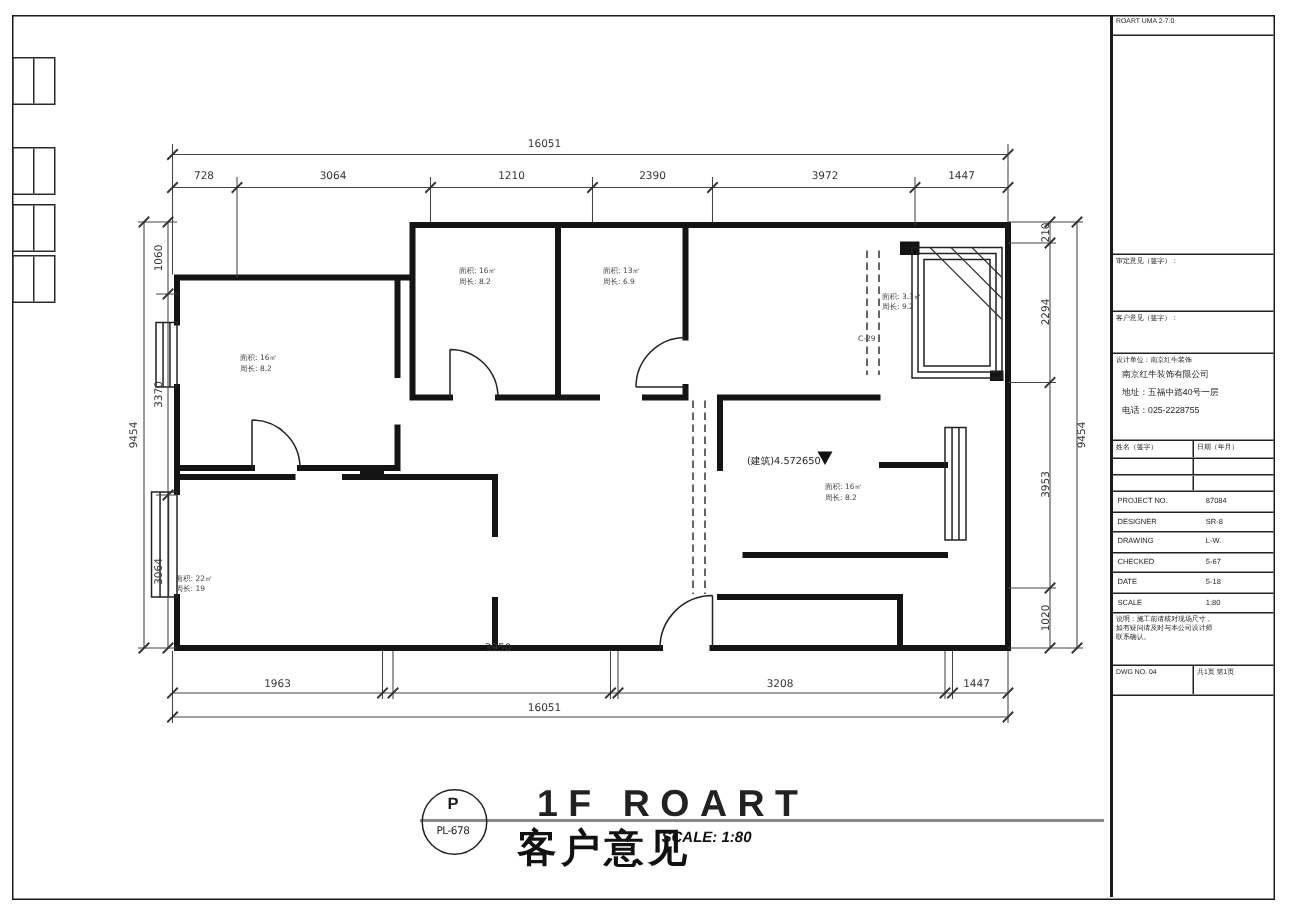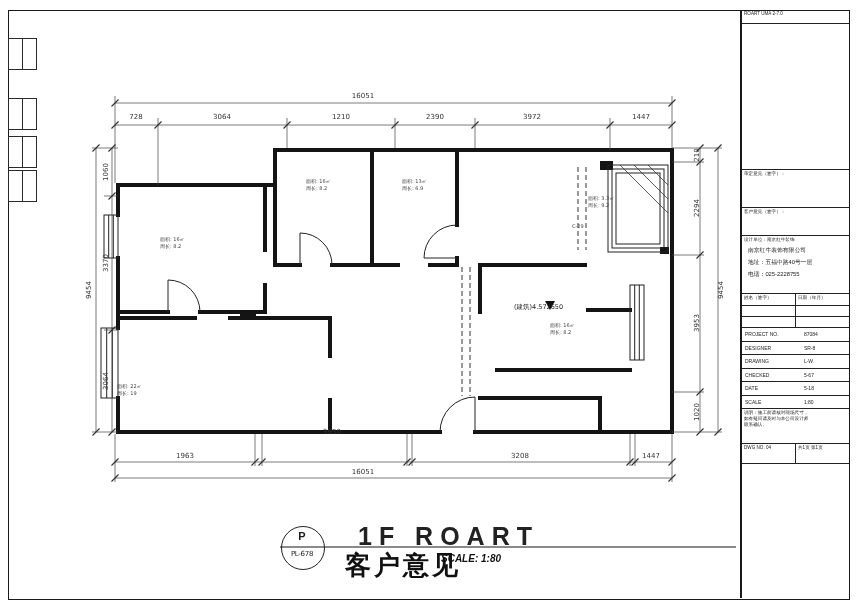--- a/index.html
+++ b/index.html
@@ -10,21 +10,21 @@
   .frame{left:8px;top:10px;width:840px;height:588px;border:1.6px solid #1a1a1a;}
   .zone{left:8px;width:27px;height:30px;border:1px solid #2a2a2a;display:flex;}
   .zone div{flex:1;border-right:1px solid #2a2a2a;}
   .zone div:last-child{border-right:none;}
   
   .dim{position:absolute;font:7px "DejaVu Sans",sans-serif;color:#333;transform:translateX(-50%);white-space:nowrap;}
   .dimv{position:absolute;font:7px "DejaVu Sans",sans-serif;color:#333;transform:translate(-50%,-50%) rotate(-90deg);white-space:nowrap;}
   
   .room{position:absolute;font:5px "DejaVu Sans",sans-serif;color:#444;line-height:1.35;white-space:nowrap;}
   .room span{display:block;}
-  .lvl{position:absolute;font:6.5px "DejaVu Sans",sans-serif;color:#222;white-space:nowrap;margin-left:16px;}
+  .lvl{position:absolute;font:6.5px "DejaVu Sans",sans-serif;color:#222;white-space:nowrap;}
   .wtag{position:absolute;font:5px "DejaVu Sans",sans-serif;color:#444;white-space:nowrap;}
   
   .t-underline{left:280px;top:546px;width:456px;height:2.4px;background:#8a8a8a;}
   .t-circle{left:281px;top:526px;width:42px;height:42px;border:1.4px solid #222;border-radius:50%;}
   .t-p{left:281px;top:530px;width:42px;text-align:center;font:bold 11px "Liberation Sans",sans-serif;}
   .t-code{left:281px;top:550px;width:42px;text-align:center;font:7px "DejaVu Sans",sans-serif;letter-spacing:-.3px;}
   .t-en{left:358px;top:522px;font:800 25px "Liberation Sans",sans-serif;letter-spacing:7px;color:#222;}
   .t-cn{left:345px;top:548px;font:bold 26px "DejaVu Serif",serif;letter-spacing:3px;color:#111;}
   .t-scale{left:441px;top:553px;font:italic bold 10px "Liberation Sans",sans-serif;color:#111;}
   
@@ -139,21 +139,21 @@
                M696.5,395.5 L703.5,388.5 M696.5,435.5 L703.5,428.5
                M714.5,151.5 L721.5,144.5 M714.5,435.5 L721.5,428.5"></path>
     </g>
   </svg>
 
   <span class="dim" style="left:363px;top:92px">16051</span>
   <span class="dim" style="left:136px;top:113px">728</span>
   <span class="dim" style="left:222px;top:113px">3064</span>
   <span class="dim" style="left:341px;top:113px">1210</span>
   <span class="dim" style="left:435px;top:113px">2390</span>
-  <span class="dim" style="left:532px;top:113px">3972</span>
+  <span class="dim" style="left:550px;top:113px">3972</span>
   <span class="dim" style="left:641px;top:113px">1447</span>
 
   <span class="dim" style="left:185px;top:452px">1963</span>
   <span class="dim" style="left:332px;top:428px">3950</span>
   <span class="dim" style="left:520px;top:452px">3208</span>
   <span class="dim" style="left:651px;top:452px">1447</span>
   <span class="dim" style="left:363px;top:468px">16051</span>
 
   <span class="dimv" style="left:89px;top:290px">9454</span>
   <span class="dimv" style="left:106px;top:172px">1060</span>

